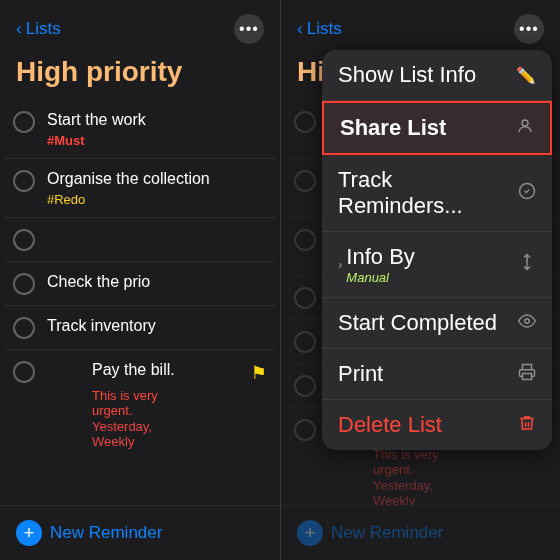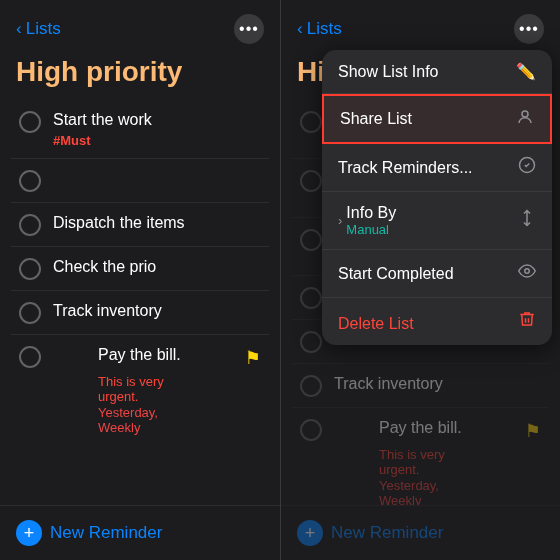--- a/index.html
+++ b/index.html
@@ -66,21 +66,21 @@
       color: #fdba74;
       font-size: 28px;
       font-weight: 700;
       padding: 4px 16px 12px;
     }
 
     
     .reminders-list {
       flex: 1;
       overflow-y: auto;
-      padding: 0 11px;
+      padding: 0 5px;
     }
 
     .reminder-item {
       display: flex;
       align-items: flex-start;
       padding: 10px 8px;
       border-bottom: 1px solid #2c2c2e;
       cursor: pointer;
       position: relative;
     }
@@ -181,56 +181,57 @@
       display: flex;
       align-items: center;
       justify-content: space-between;
       padding: 12px 16px;
       border-bottom: 1px solid #3a3a3c;
       cursor: pointer;
     }
 
     .dropdown-item:last-child {
       border-bottom: none;
-      align-items: flex-end;
     }
 
     .dropdown-item-left {
       display: flex;
       align-items: center;
       gap: 8px;
     }
 
     .dropdown-label {
       color: #fff;
-      font-size: 16px;
+      font-size: 22px;
     }
 
     .dropdown-label.delete {
       color: #ff453a;
     }
 
     .dropdown-sublabel {
-      color: #14b8a6;
+      color: #bef264;
       font-size: 13px;
+      font-style: italic;
     }
 
     .dropdown-icon {
       color: #8e8e93;
       font-size: 18px;
     }
 
     .dropdown-icon.red {
       color: #ff453a;
     }
 
     
     .share-highlight {
       border: 2px solid #ff3b30 !important;
       background: rgba(255,59,48,0.05);
+      font-weight: bold;
     }
 
     
     .dimmed {
       opacity: 0.4;
     }
   </style>
 </head>
 <body>
 
@@ -253,27 +254,28 @@
       <div class="circle"></div>
       <div class="reminder-content">
         <div class="reminder-title">Start the work</div>
         <div class="reminder-tag tag-must">#Must</div>
       </div>
     </div>
 
 
     <div class="reminder-item">
       <div class="circle"></div>
-    </div>
-
-    <div class="reminder-item">
-      <div class="circle"></div>
-      <div class="reminder-content">
-        <div class="reminder-title">Dispatch the items</div>
-      </div>
+      <div class="reminder-content">
+        <div class="reminder-title">Organise the collection</div>
+        <div class="reminder-tag tag-redo">#Redo</div>
+      </div>
+    </div>
+
+    <div class="reminder-item">
+      <div class="circle"></div>
     </div>
 
     <div class="reminder-item">
       <div class="circle"></div>
       <div class="reminder-content">
         <div class="reminder-title">Check the prio</div>
       </div>
     </div>
 
     <div class="reminder-item">
@@ -429,20 +431,32 @@
         <span class="dropdown-label">Start Completed</span>
       </div>
       <span class="dropdown-icon">
         <svg width="18" height="18" viewBox="0 0 24 24" fill="none" stroke="#8e8e93" stroke-width="2">
           <path d="M1 12s4-8 11-8 11 8 11 8-4 8-11 8-11-8-11-8z"></path>
           <circle cx="12" cy="12" r="3"></circle>
         </svg>
       </span>
     </div>
 
+    <div class="dropdown-item">
+      <div class="dropdown-item-left">
+        <span class="dropdown-label">Print</span>
+      </div>
+      <span class="dropdown-icon">
+        <svg width="18" height="18" viewBox="0 0 24 24" fill="none" stroke="#8e8e93" stroke-width="2">
+          <polyline points="6 9 6 2 18 2 18 9"></polyline>
+            <path d="M6 18H4a2 2 0 0 1-2-2v-5a2 2 0 0 1 2-2h16a2 2 0 0 1 2 2v5a2 2 0 0 1-2 2h-2"></path>
+          <rect x="6" y="14" width="12" height="8"></rect>
+        </svg>
+      </span>
+    </div>
 
     <div class="dropdown-item">
       <div class="dropdown-item-left">
         <span class="dropdown-label delete">Delete List</span>
       </div>
       <span class="dropdown-icon red">
         <svg width="18" height="18" viewBox="0 0 24 24" fill="none" stroke="#ff453a" stroke-width="2">
           <polyline points="3 6 5 6 21 6"></polyline>
             <path d="M19 6l-1 14H6L5 6"></path>
           <path d="M10 11v6M14 11v6"></path>

